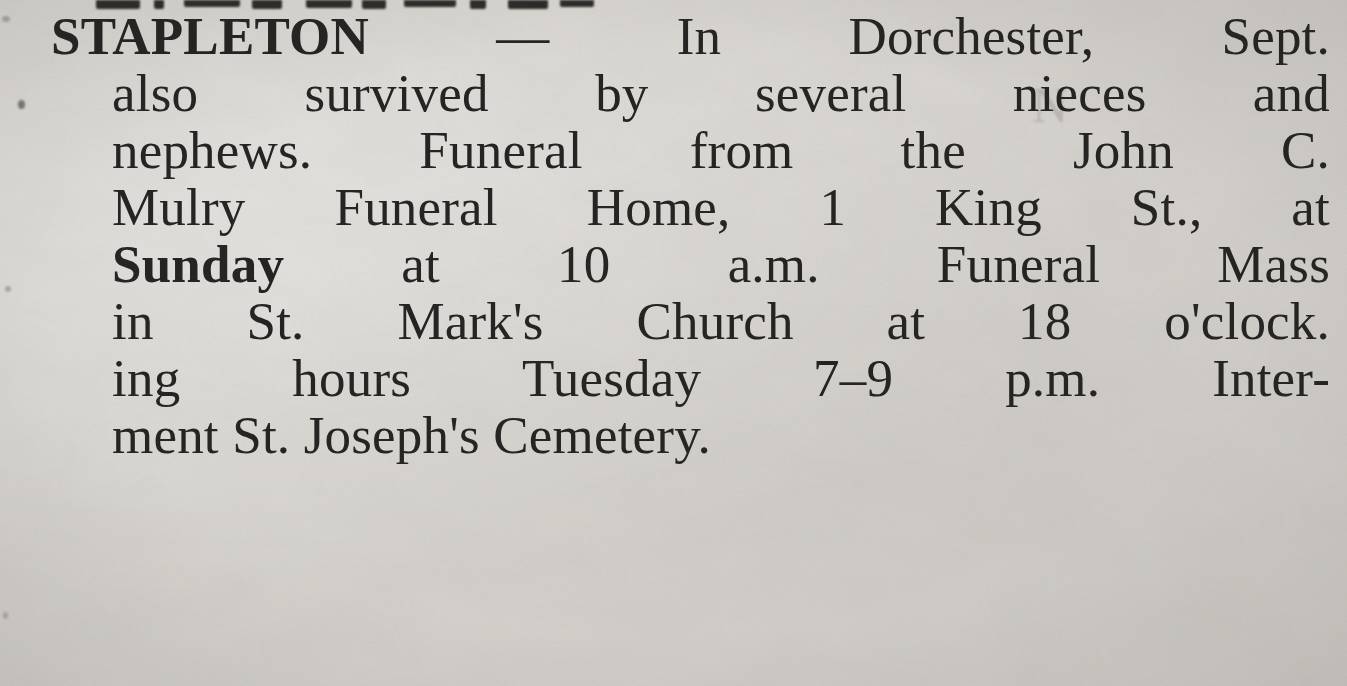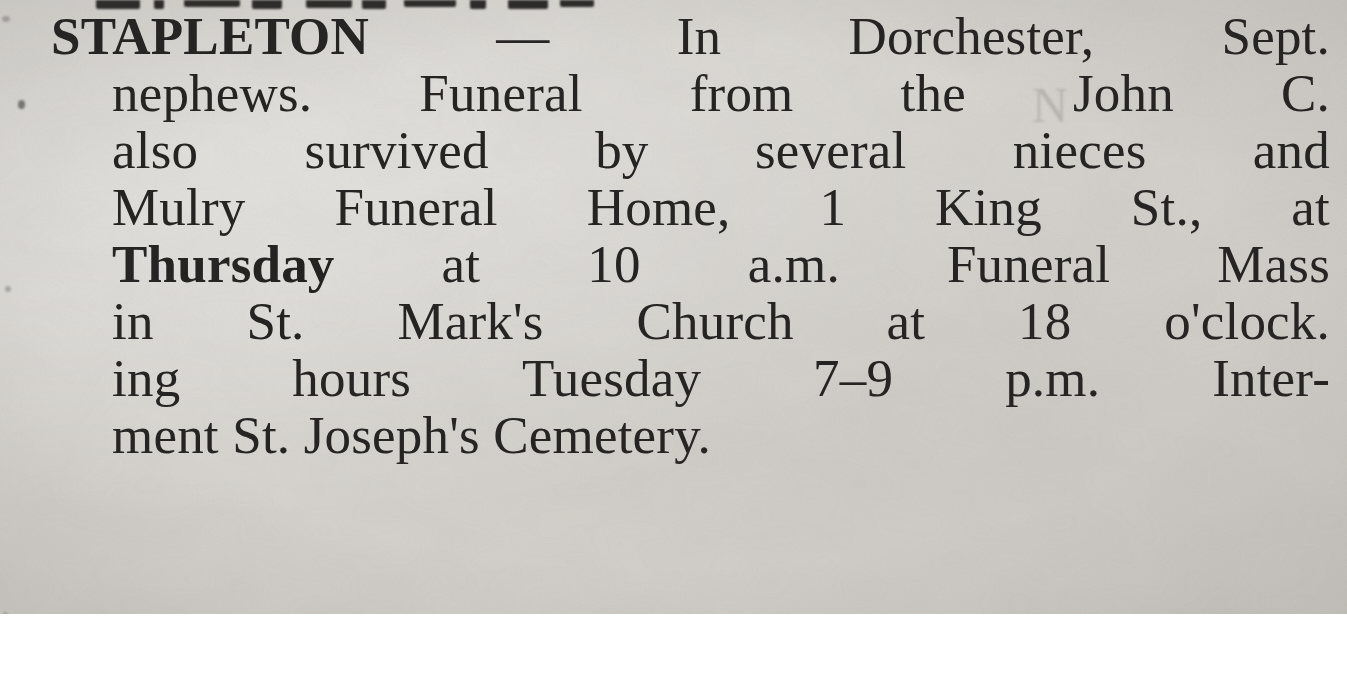--- a/index.html
+++ b/index.html
@@ -1,18 +1,18 @@
 <!DOCTYPE html>
 <html><head>
 <meta charset="utf-8">
 <style>
   html,body{margin:0;padding:0;}
   #clip{
     position:relative;
-    width:1347px;height:614px;
+    width:1347px;height:686px;
     background:
       radial-gradient(ellipse at 20% 30%, rgba(255,255,255,0.35), rgba(255,255,255,0) 55%),
       radial-gradient(ellipse at 80% 75%, rgba(120,115,108,0.10), rgba(120,115,108,0) 60%),
       radial-gradient(ellipse at 50% 50%, rgba(0,0,0,0) 60%, rgba(70,66,60,0.12) 100%),
       #d9d6d1;
     overflow:hidden;
     font-family:"Liberation Serif","DejaVu Serif",serif;
   }
   #textblock{
     position:absolute;
@@ -76,24 +76,24 @@
 <div id="clip">
 
   <div id="fragment">
     <i></i><i></i><i></i><i></i><i></i><i></i><i></i><i></i><i></i><i></i>
   </div>
 
   <div id="ghost-n">N</div>
 
   <div id="textblock">
     <div class="line first"><span class="b">STAPLETON</span><span> — In Dorchester, Sept.</span></div>
+    <div class="line"><span>also survived by several nieces and</span></div>
     <div class="line"><span>nephews. Funeral from the John C.</span></div>
-    <div class="line"><span>also survived by several nieces and</span></div>
     <div class="line"><span>Mulry Funeral Home, 1 King St., at</span></div>
-    <div class="line"><span class="b">Thursday</span><span> at 10 a.m. Funeral Mass</span></div>
+    <div class="line"><span class="b">Sunday</span><span> at 10 a.m. Funeral Mass</span></div>
     <div class="line"><span>in St. Mark's Church at 18 o'clock.</span></div>
     <div class="line"><span>ing hours Tuesday 7–9 p.m. Inter-</span></div>
     <div class="line last"><span>ment St. Joseph's Cemetery.</span></div>
   </div>
 
   <div class="speck" style="left:18px;top:100px;width:7px;height:9px;"></div>
   <div class="speck" style="left:5px;top:286px;width:6px;height:6px;opacity:.5;"></div>
   <div class="speck" style="left:3px;top:612px;width:5px;height:7px;opacity:.4;"></div>
   <div class="speck" style="left:2px;top:16px;width:8px;height:6px;opacity:.5;"></div>
 

